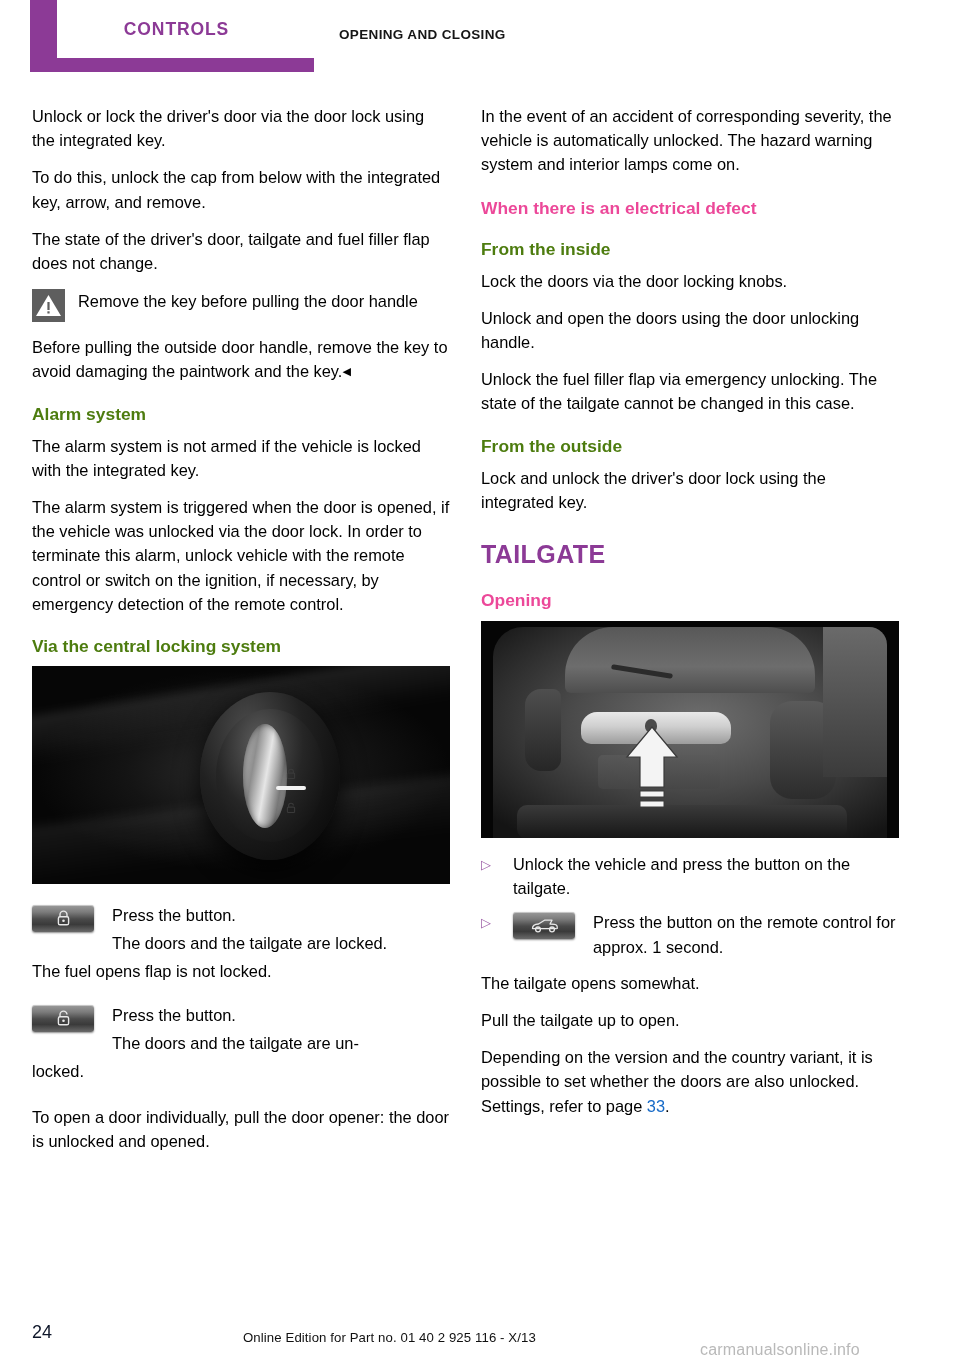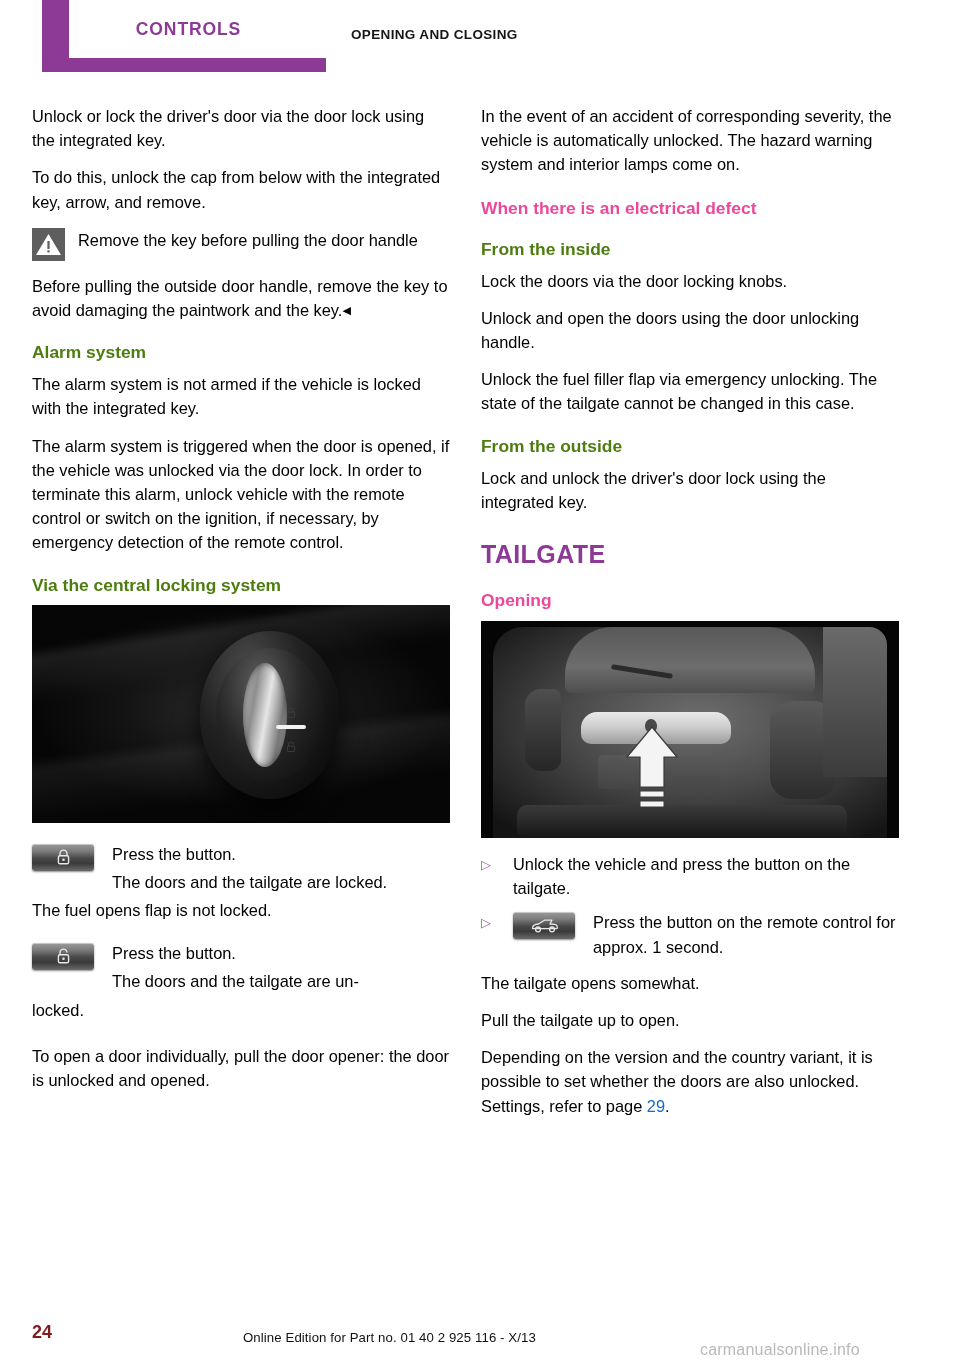--- a/index.html
+++ b/index.html
@@ -12,21 +12,21 @@
     height: 1362px;
     position: relative;
     font-family: "Liberation Sans", sans-serif;
     color: #000000;
     overflow: hidden;
   }
 
   
   .page-header {
     position: absolute;
-    left: 12px; top: 0;
+    left: 0; top: 0;
     width: 860px;
     height: 80px;
   }
   .chapter-tab {
     position: absolute;
     left: 30px; top: 0;
     width: 284px;
     height: 72px;
     background: #8C3A96;
     box-sizing: border-box;
@@ -345,22 +345,22 @@
     left: 0;
     top: 1310px;
     width: 960px;
     height: 52px;
   }
   .folio {
     position: absolute;
     left: 32px;
     top: 12px;
     font-size: 18px;
-    font-weight: bold;
-    color: #7f1d1d;
+    font-weight: normal;
+    color: #0f172a;
   }
   .edition {
     position: absolute;
     left: 243px;
     top: 20px;
     font-size: 13.2px;
     color: #111;
     letter-spacing: 0.1px;
   }
   .watermark {
@@ -384,20 +384,21 @@
   </div>
   <div class="section-label">OPENING AND CLOSING</div>
 </div>
 
 <div class="columns">
 
   <div class="col col-left">
 
     <p class="body">Unlock or lock the driver's door via the door lock using the integrated key.</p>
     <p class="body">To do this, unlock the cap from below with the integrated key, arrow, and remove.</p>
+    <p class="body">The state of the driver's door, tailgate and fuel filler flap does not change.</p>
 
     <div class="warning-block">
       <div class="warning-icon">
         <svg width="33" height="33" viewBox="0 0 33 33">
           <polygon points="16.5,6 29,27 4,27" fill="#ffffff"></polygon>
           <rect x="15.4" y="13" width="2.2" height="8" fill="#5E5E5E"></rect>
           <rect x="15.4" y="22.3" width="2.2" height="2.2" fill="#5E5E5E"></rect>
         </svg>
       </div>
       <div class="warning-text">Remove the key before pulling the door handle</div>
@@ -531,21 +532,21 @@
             </span>
           </span>
           <span class="step-text">Press the button on the remote control for approx. 1 second.</span>
         </span>
       </li>
     </ul>
 
     <p class="body">The tailgate opens somewhat.</p>
     <p class="body">Pull the tailgate up to open.</p>
 
-    <p class="body"><span>Depending on the version and the country variant, it is possible to set whether the doors are also unlocked. Settings, refer to page </span><span class="pageref">29</span><span>.</span></p>
+    <p class="body"><span>Depending on the version and the country variant, it is possible to set whether the doors are also unlocked. Settings, refer to page </span><span class="pageref">33</span><span>.</span></p>
   </div>
 </div>
 
 <div class="footer">
   <div class="folio">24</div>
   <div class="edition">Online Edition for Part no. 01 40 2 925 116 - X/13</div>
 </div>
 <div class="watermark">carmanualsonline.info</div>
 
 </body></html>

